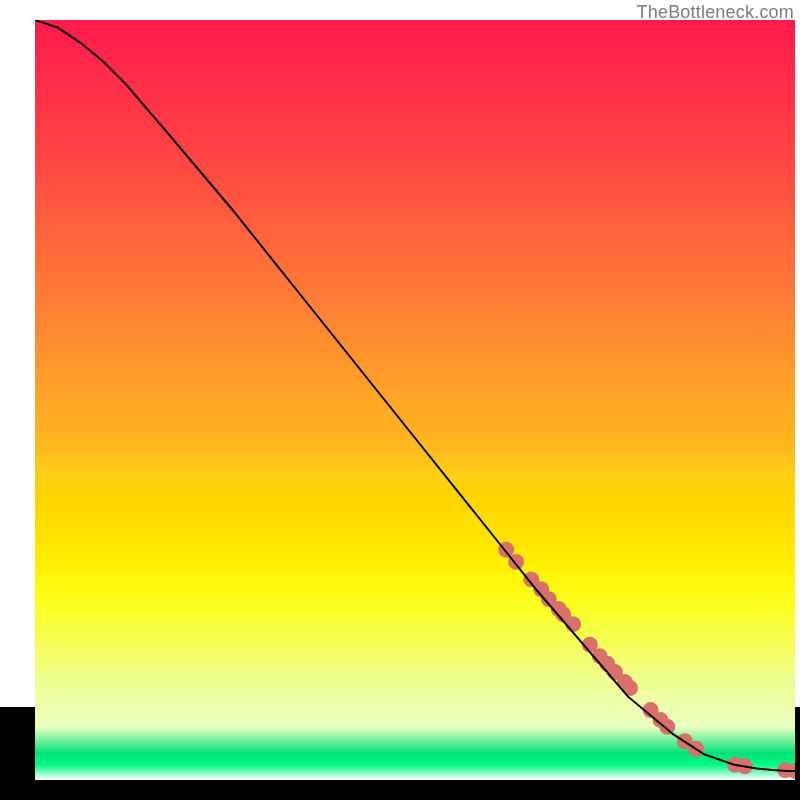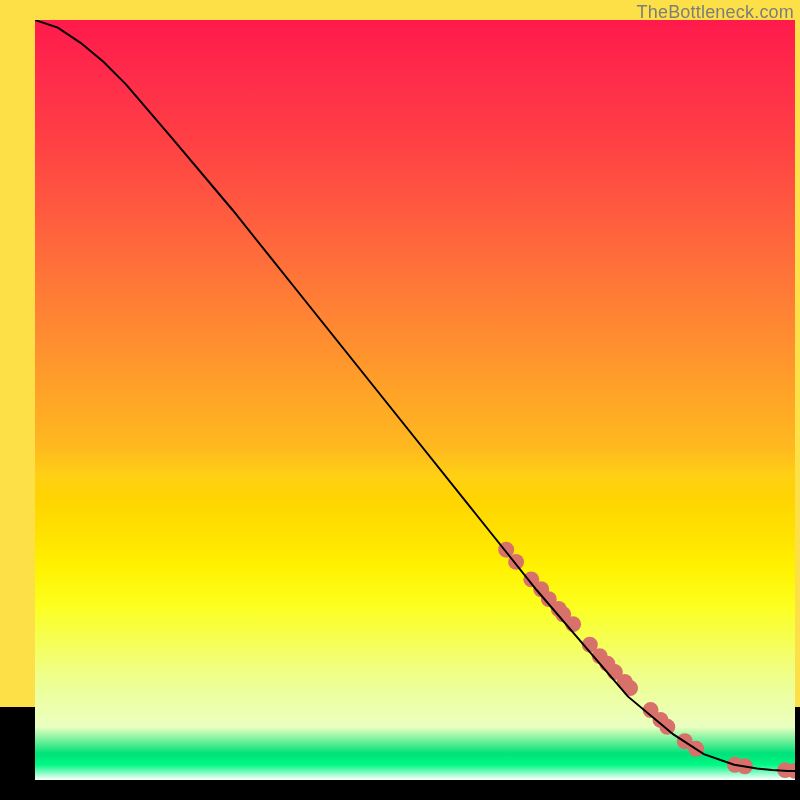--- a/index.html
+++ b/index.html
@@ -8,21 +8,21 @@
     width: 800px;
     height: 800px;
     background: #000;
     font-family: Arial, Helvetica, sans-serif;
     overflow: hidden;
   }
   .outer {
     position: relative;
     width: 800px;
     height: 707px;
-    background: #fde047;
+    background: #ffffff;
   }
   .plot {
     position: absolute;
     left: 35px;
     top: 20px;
     width: 760px;
     height: 760px;
     
     background: linear-gradient(
       to bottom,

